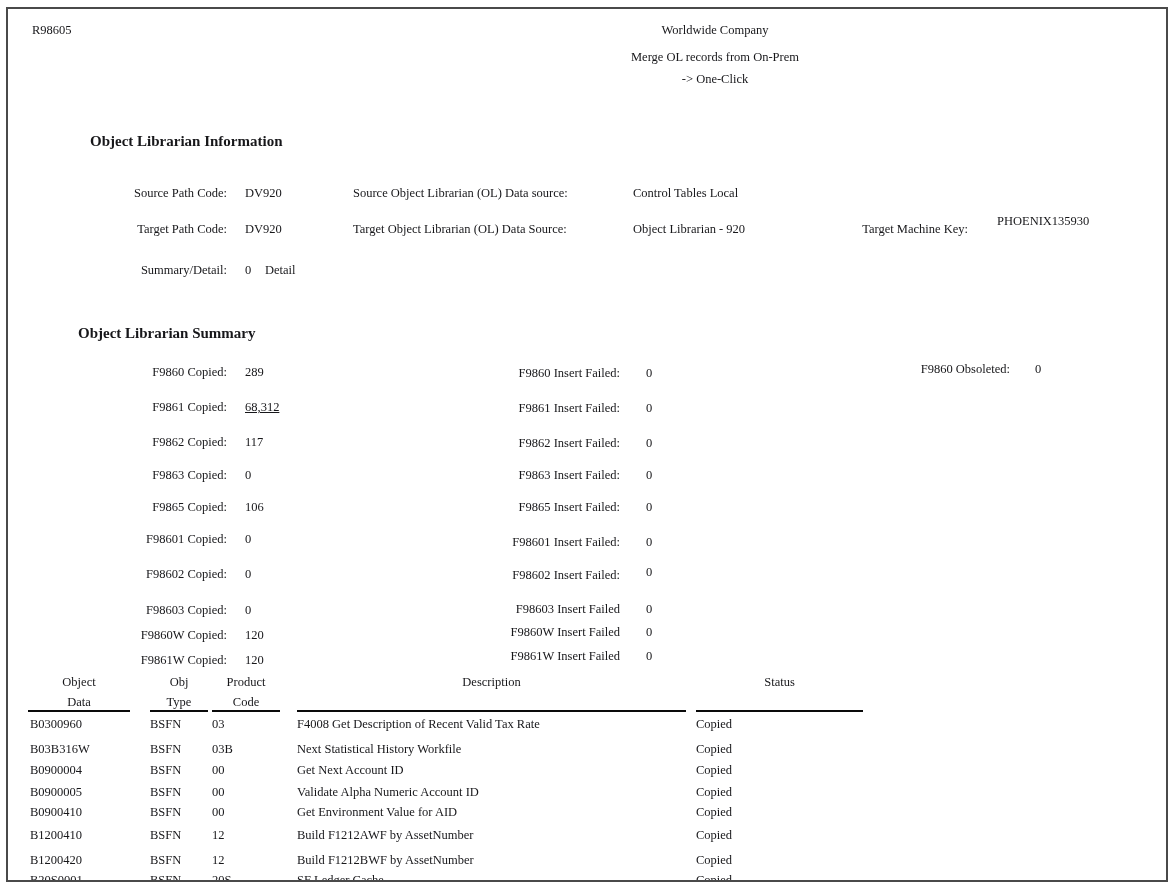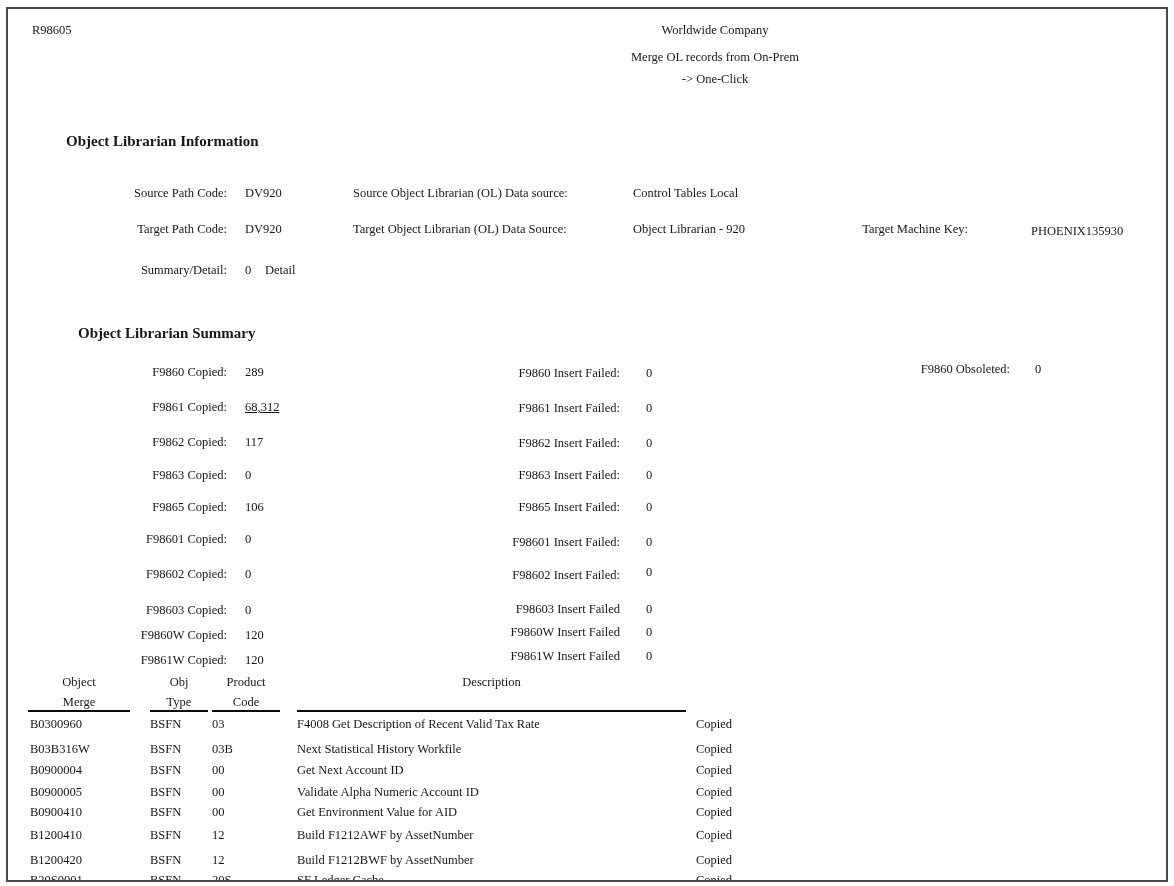--- a/index.html
+++ b/index.html
@@ -23,33 +23,33 @@
 
 <div class="page">
   <div class="frame"></div>
   <div class="content">
 
     <div class="t" style="left:24px;top:14px;">R98605</div>
     <div class="t c" style="left:507px;top:14px;width:400px;">Worldwide Company</div>
     <div class="t c" style="left:507px;top:41px;width:400px;">Merge OL records from On-Prem</div>
     <div class="t c" style="left:507px;top:63px;width:400px;">-&gt; One-Click</div>
 
-    <div class="t b" style="left:58px;top:124px;">Object Librarian Information</div>
+    <div class="t b" style="left:82px;top:124px;">Object Librarian Information</div>
 
     <div class="t r" style="left:52px;top:177px;width:167px;">Source Path Code:</div>
     <div class="t" style="left:237px;top:177px;">DV920</div>
     <div class="t" style="left:345px;top:177px;">Source Object Librarian (OL) Data source:</div>
     <div class="t" style="left:625px;top:177px;">Control Tables Local</div>
 
     <div class="t r" style="left:52px;top:213px;width:167px;">Target Path Code:</div>
     <div class="t" style="left:237px;top:213px;">DV920</div>
     <div class="t" style="left:345px;top:213px;">Target Object Librarian (OL) Data Source:</div>
     <div class="t" style="left:625px;top:213px;">Object Librarian - 920</div>
     <div class="t r" style="left:760px;top:213px;width:200px;">Target Machine Key:</div>
-    <div class="t" style="left:989px;top:215px;margin-left:34px;">PHOENIX135930</div>
+    <div class="t" style="left:989px;top:205px;">PHOENIX135930</div>
 
     <div class="t r" style="left:52px;top:254px;width:167px;">Summary/Detail:</div>
     <div class="t" style="left:237px;top:254px;">0</div>
     <div class="t" style="left:257px;top:254px;">Detail</div>
 
     <div class="t b" style="left:70px;top:316px;">Object Librarian Summary</div>
 
     <div>
       <div class="t r" style="left:52px;top:356px;width:167px;">F9860 Copied:</div>
       <div class="t" style="left:237px;top:356px;">289</div>
@@ -108,32 +108,35 @@
     </div>
     <div>
       <div class="t r" style="left:52px;top:644px;width:167px;">F9861W Copied:</div>
       <div class="t" style="left:237px;top:644px;">120</div>
       <div class="t r" style="left:420px;top:640px;width:192px;">F9861W Insert Failed</div>
       <div class="t" style="left:638px;top:640px;">0</div>
     </div>
 
     <div class="th" style="left:20px;width:102px;">
       <div class="l1">Object</div>
-      <div class="l2">Merge</div>
+      <div class="l2">Data</div>
     </div>
     <div class="th" style="left:142px;width:58px;">
       <div class="l1">Obj</div>
       <div class="l2">Type</div>
     </div>
     <div class="th" style="left:204px;width:68px;">
       <div class="l1">Product</div>
       <div class="l2">Code</div>
     </div>
     <div class="th" style="left:289px;width:389px;">
       <div class="l1">Description</div>
+    </div>
+    <div class="th" style="left:688px;width:167px;">
+      <div class="l1">Status</div>
     </div>
 
     <div class="trow" style="top:708px;">
       <span class="t" style="left:22px;">B0300960</span>
       <span class="t" style="left:142px;">BSFN</span>
       <span class="t" style="left:204px;">03</span>
       <span class="t" style="left:289px;">F4008 Get Description of Recent Valid Tax Rate</span>
       <span class="t" style="left:688px;">Copied</span>
     </div>
     <div class="trow" style="top:733px;">

